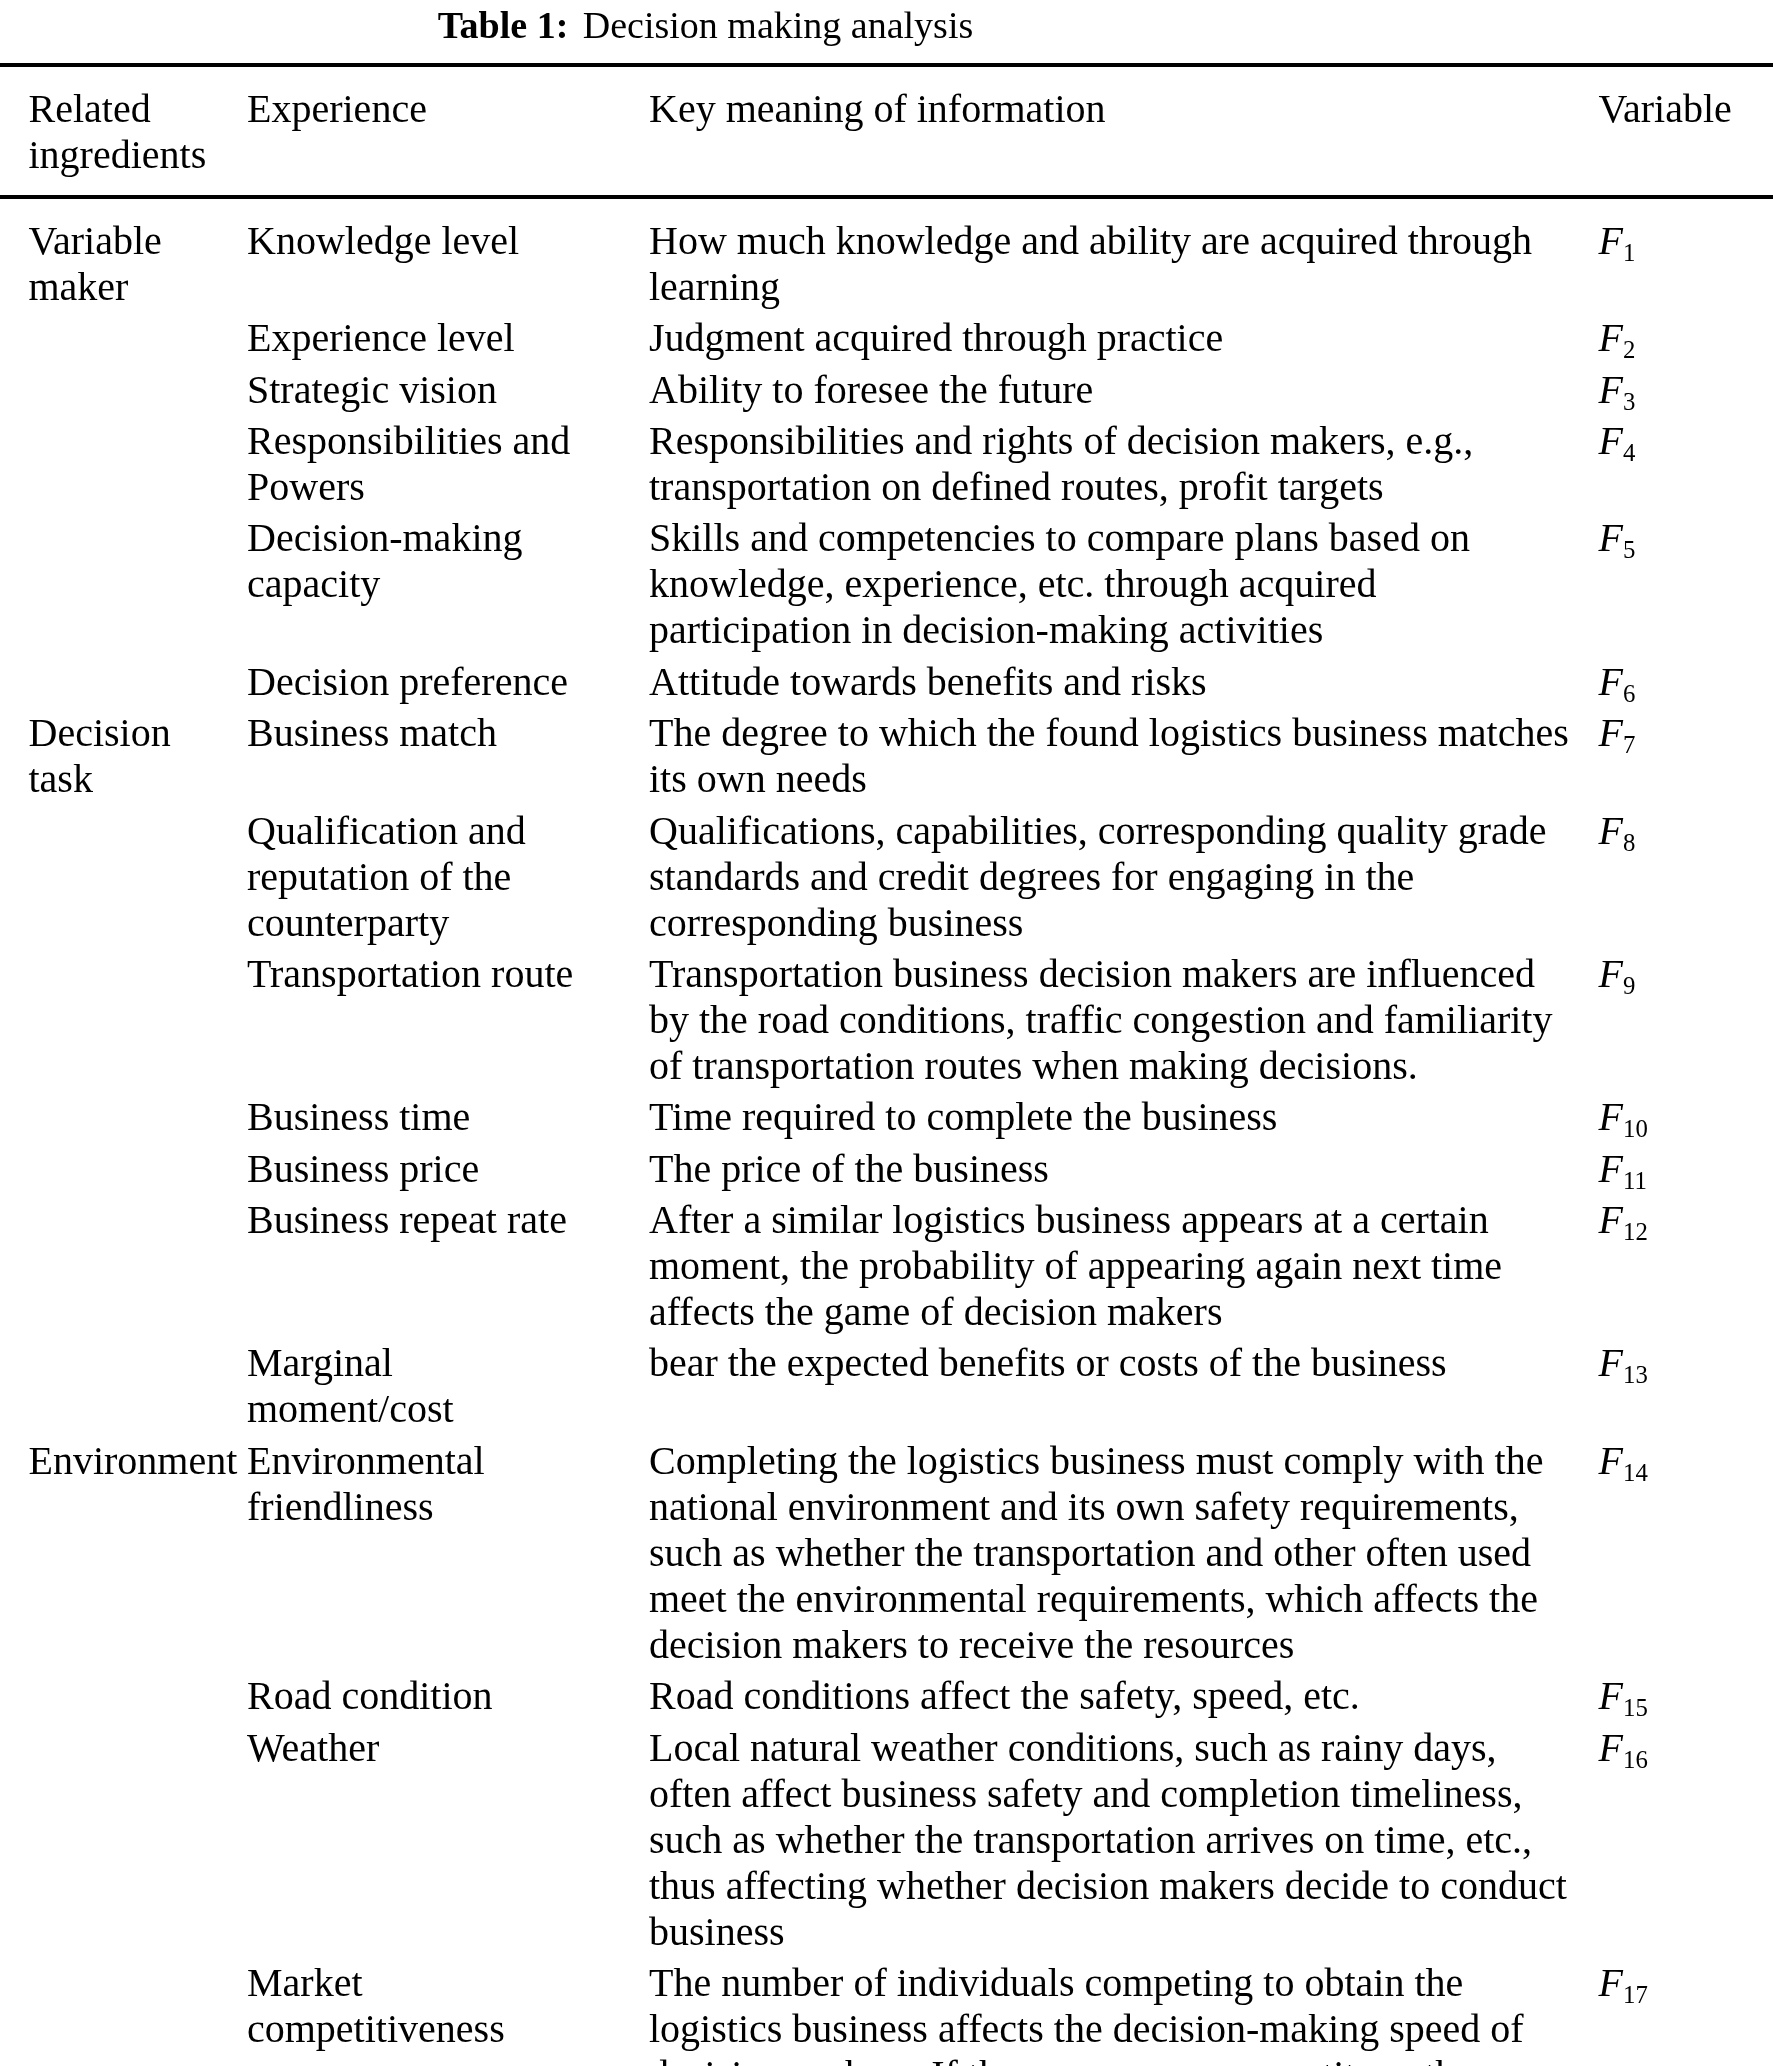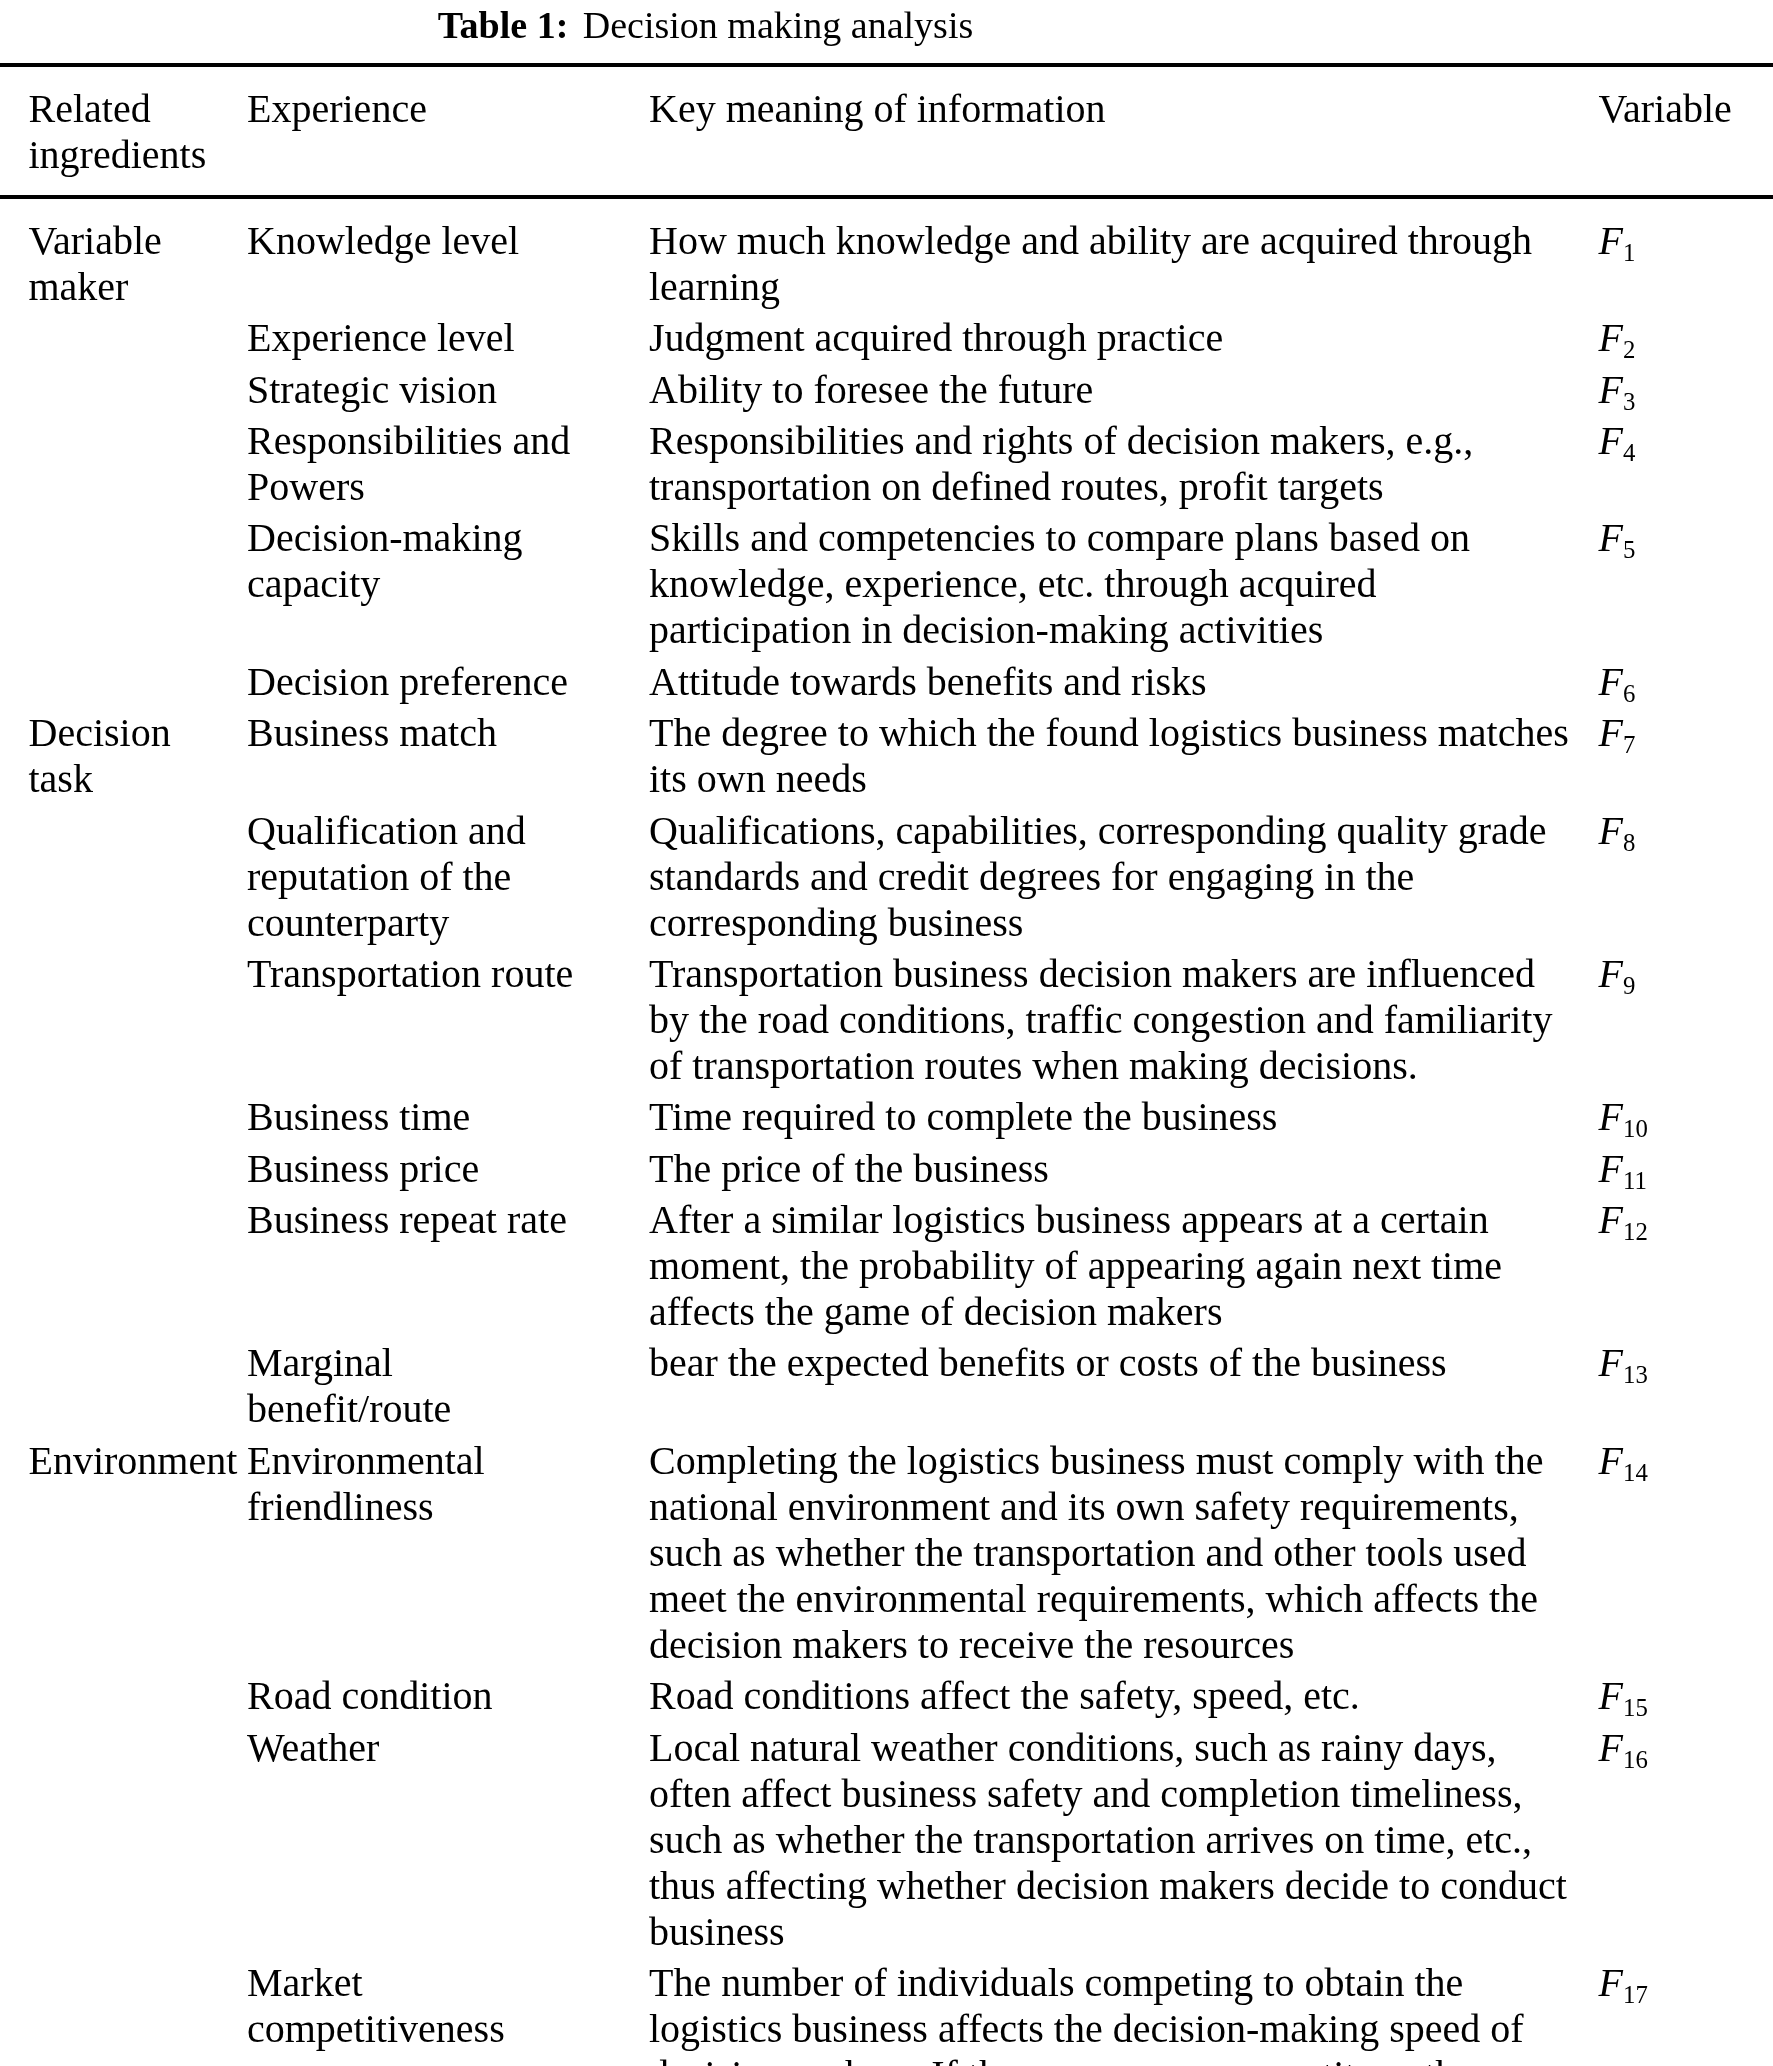--- a/index.html
+++ b/index.html
@@ -152,28 +152,28 @@
           <td class="col2">Business price</td>
           <td class="col3">The price of the business</td>
           <td class="col4"><span class="var-base">F</span><sub class="var-sub">11</sub></td>
         </tr>
         <tr>
           <td class="col2">Business repeat rate</td>
           <td class="col3">After a similar logistics business appears at a certain moment, the probability of appearing again next time affects the game of decision makers</td>
           <td class="col4"><span class="var-base">F</span><sub class="var-sub">12</sub></td>
         </tr>
         <tr>
-          <td class="col2">Marginal benefit/route</td>
+          <td class="col2">Marginal moment/cost</td>
           <td class="col3">bear the expected benefits or costs of the business</td>
           <td class="col4"><span class="var-base">F</span><sub class="var-sub">13</sub></td>
         </tr>
         <tr>
           <td rowspan="4" class="col1">Environment</td>
           <td class="col2">Environmental friendliness</td>
-          <td class="col3">Completing the logistics business must comply with the national environment and its own safety requirements, such as whether the transportation and other tools used meet the environmental requirements, which affects the decision makers to receive the resources</td>
+          <td class="col3">Completing the logistics business must comply with the national environment and its own safety requirements, such as whether the transportation and other often used meet the environmental requirements, which affects the decision makers to receive the resources</td>
           <td class="col4"><span class="var-base">F</span><sub class="var-sub">14</sub></td>
         </tr>
         <tr>
           <td class="col2">Road condition</td>
           <td class="col3">Road conditions affect the safety, speed, etc.</td>
           <td class="col4"><span class="var-base">F</span><sub class="var-sub">15</sub></td>
         </tr>
         <tr>
           <td class="col2">Weather</td>
           <td class="col3">Local natural weather conditions, such as rainy days, often affect business safety and completion timeliness, such as whether the transportation arrives on time, etc., thus affecting whether decision makers decide to conduct business</td>

